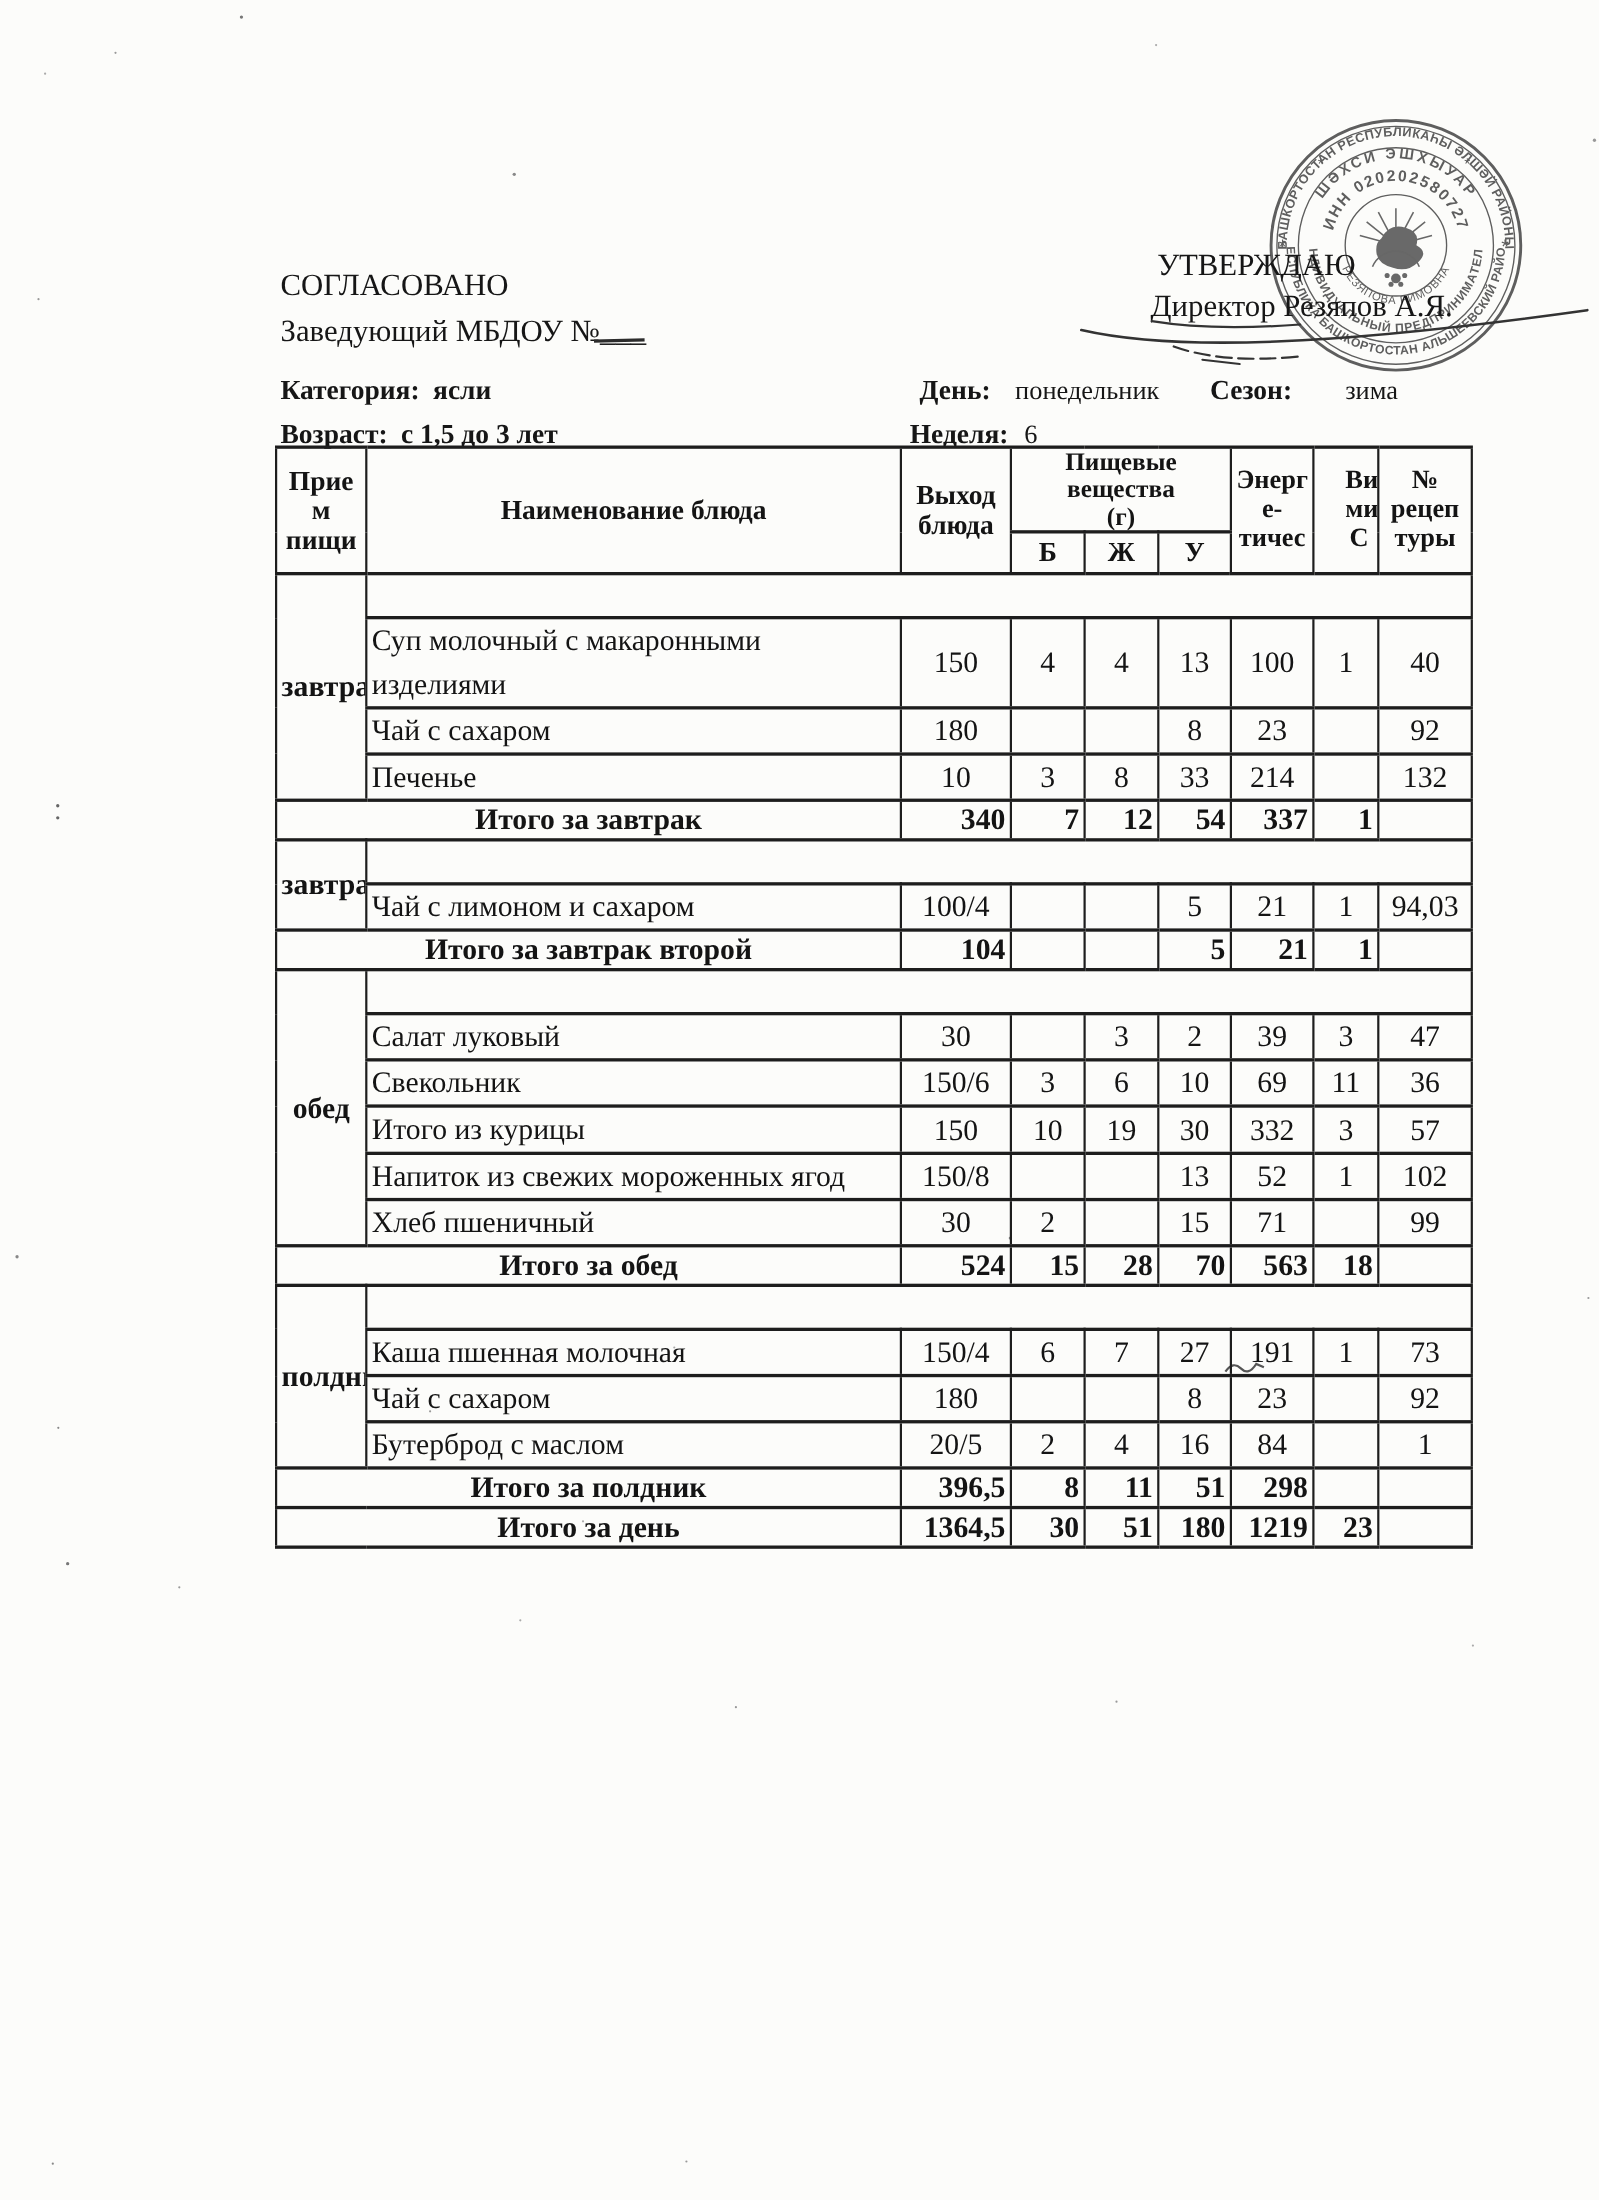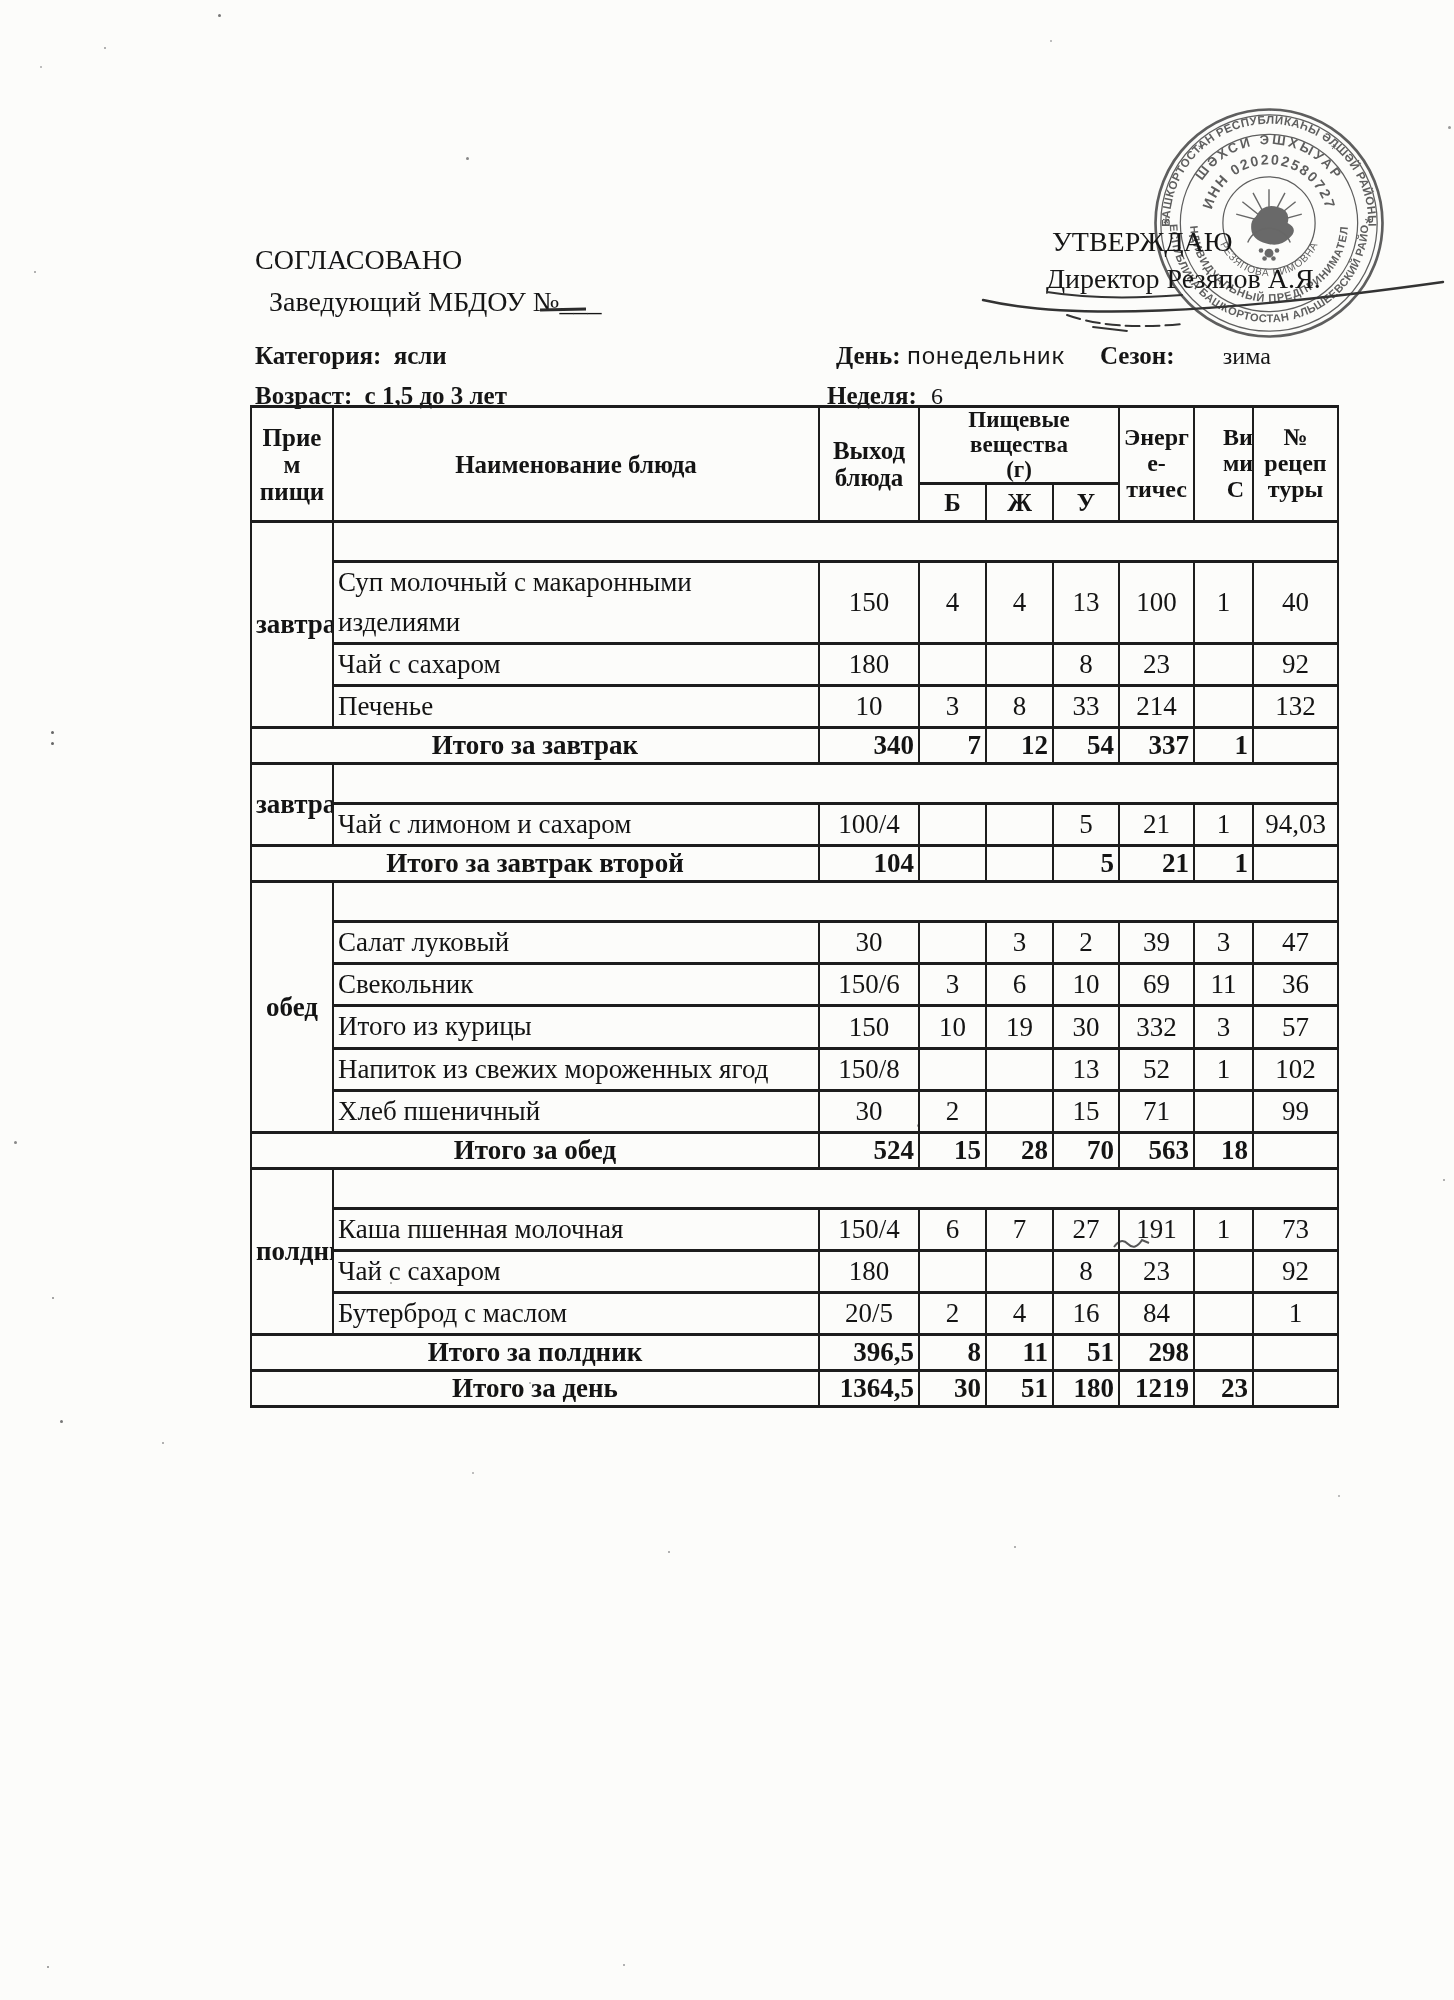--- a/index.html
+++ b/index.html
@@ -105,21 +105,21 @@
       <path d="M126,172 a26,26 0 0 1 48,0"></path>
       <circle cx="150" cy="184" r="5" fill="#4a4a4a" stroke="none"></circle>
       <circle cx="141" cy="181" r="2.6" fill="#4a4a4a" stroke="none"></circle>
       <circle cx="159" cy="181" r="2.6" fill="#4a4a4a" stroke="none"></circle>
       <circle cx="145" cy="190" r="2.6" fill="#4a4a4a" stroke="none"></circle>
       <circle cx="155" cy="190" r="2.6" fill="#4a4a4a" stroke="none"></circle>
     </g>
   </svg>
 
   <div class="abs t28" style="left:255px;top:244px;">СОГЛАСОВАНО</div>
-  <div class="abs t28" style="left:269px;top:286px;">Заведующий МБДОУ №___</div>
+  <div class="abs t28" style="left:255px;top:286px;">Заведующий МБДОУ №___</div>
   <div id="no-dash"></div>
 
   <div class="abs t28 z3" style="left:1052px;top:226px;">УТВЕРЖДАЮ</div>
   <div class="abs t28 z3" style="left:1046px;top:263px;">Директор Резяпов А.Я.</div>
 
   <svg id="signature" viewBox="0 0 478 70">
     <g fill="none" stroke="#333" stroke-width="2.4" stroke-linecap="round">
       <path d="M 8,30 C 95,50 240,44 468,12"></path>
       <path d="M 72,22 q 55,9 135,3" stroke-width="2"></path>
       <path d="M 92,45 q 45,16 115,9" stroke-width="2" stroke-dasharray="14 6"></path>
@@ -127,21 +127,21 @@
     </g>
   </svg>
 
 
   <div class="abs t25b" style="left:255px;top:342px;">
     <span>Категория:</span>
     <span style="margin-left:6px;">ясли</span>
   </div>
   <div class="abs t25b" style="left:836px;top:342px;">
     <span>День:</span>
-    <span class="metaval" style="font-family:Liberation Mono, monospace;">понедельник</span>
+    <span class="metaval" style="margin-left:16px;">понедельник</span>
   </div>
   <div class="abs t25b z3" style="left:1100px;top:342px;">
     <span>Сезон:</span>
     <span class="metaval" style="margin-left:42px;">зима</span>
   </div>
 
   <div class="abs t25b" style="left:255px;top:382px;">
     <span>Возраст:</span>
     <span style="margin-left:6px;">с 1,5 до 3 лет</span>
   </div>

